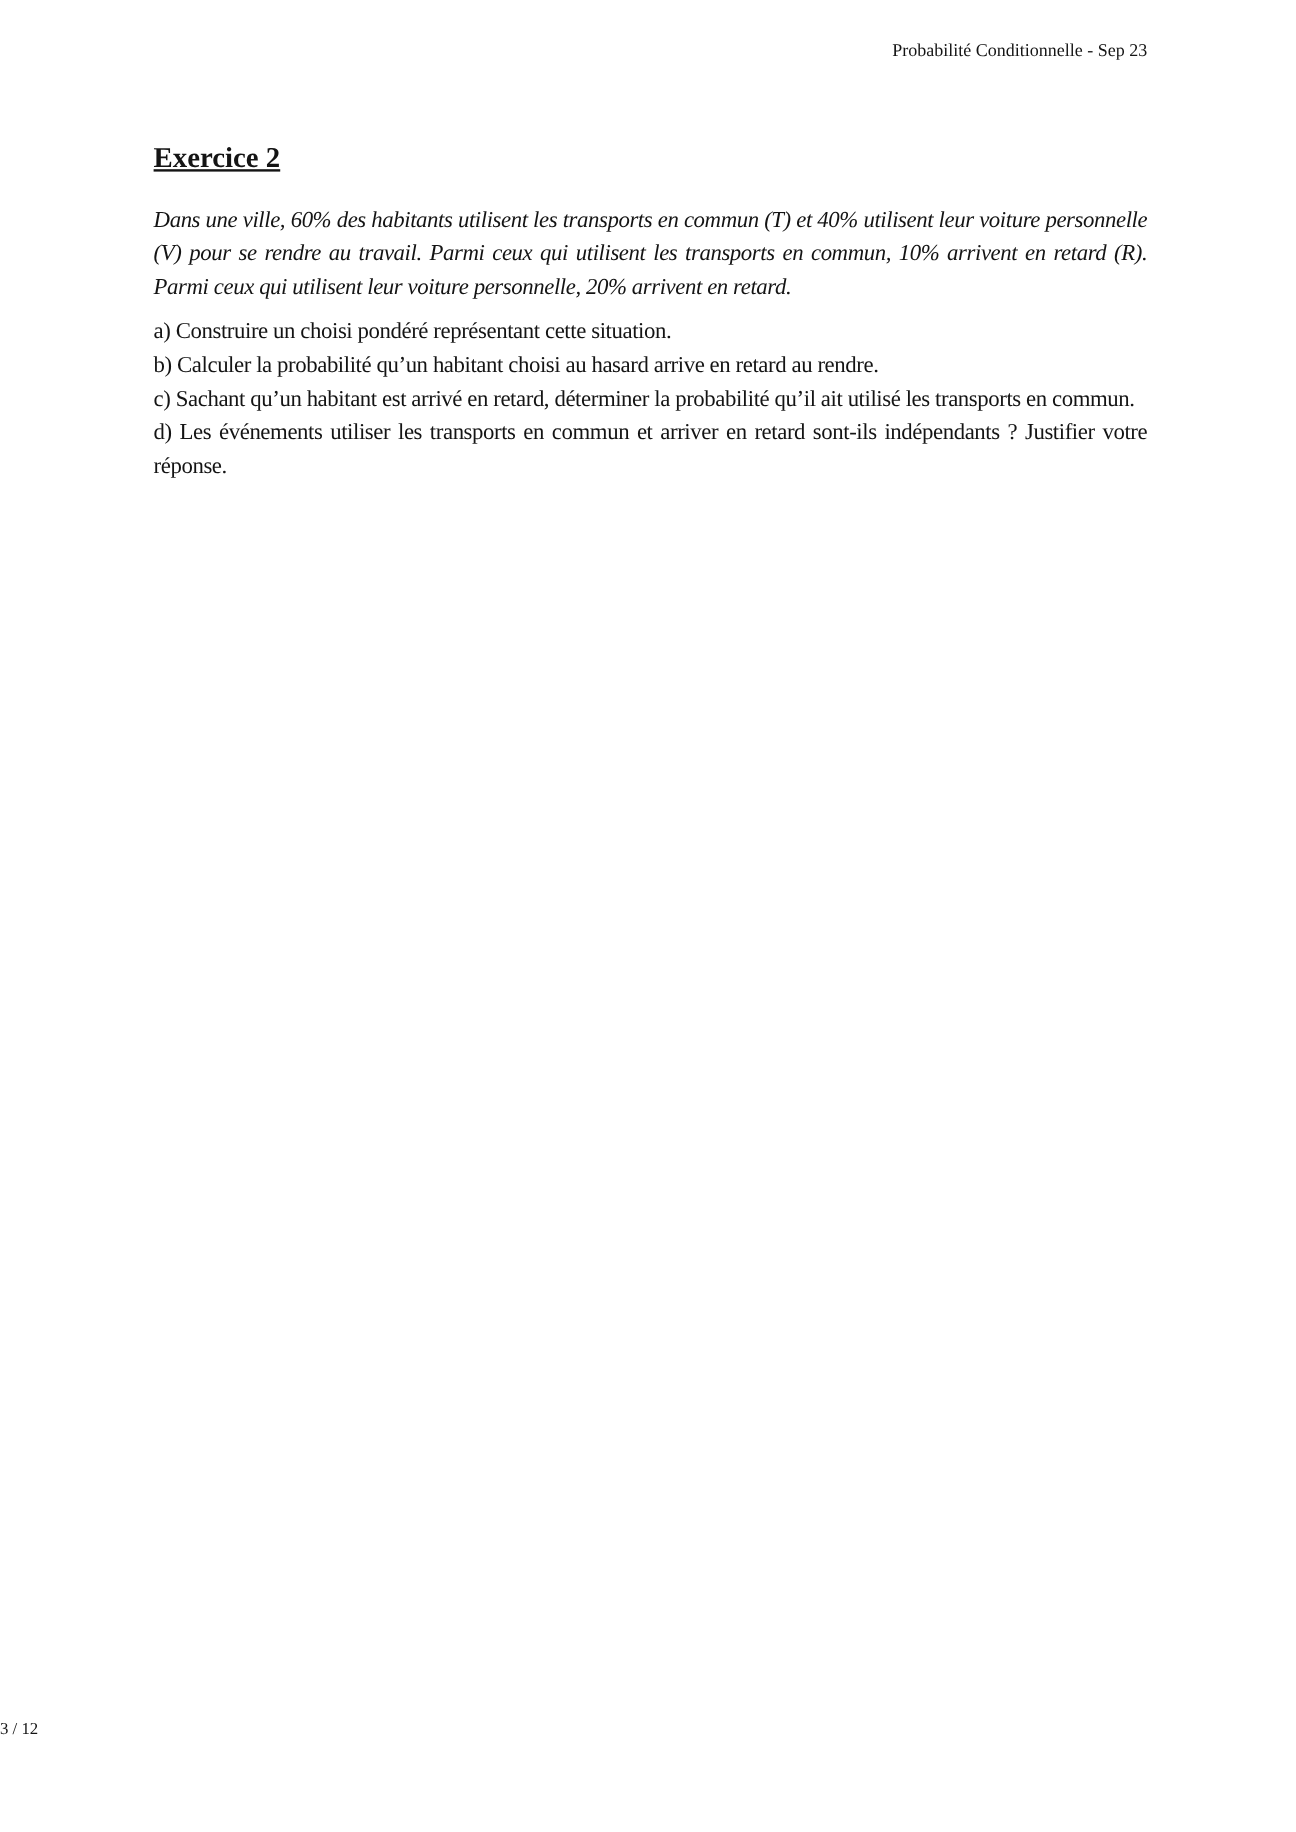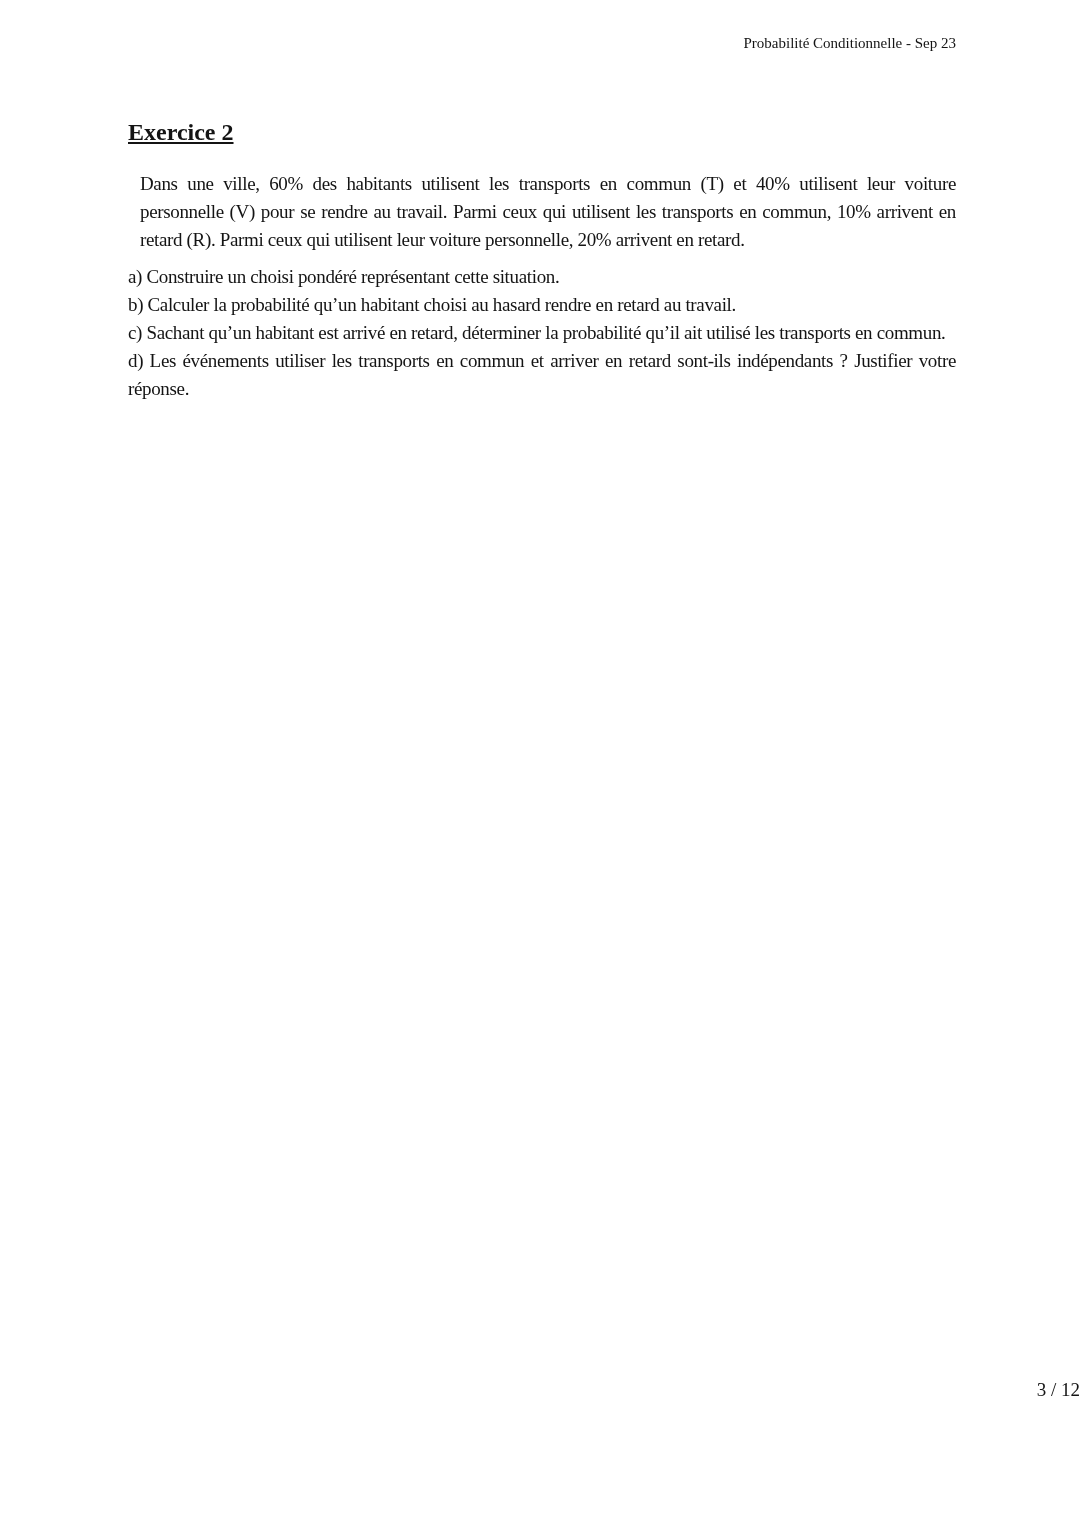--- a/index.html
+++ b/index.html
@@ -39,49 +39,50 @@
   .exercise-title {
     font-size: 24px;
     line-height: 30px;
     font-weight: bold;
     letter-spacing: 0;
     margin: 0 0 23px 0;
     text-decoration: underline;
   }
   .intro {
     text-align: justify;
-    margin: 0 0 9px 12px;
+    margin: 0 0 9px 0;
+    font-style: italic;
   }
   .question {
     text-align: justify;
     margin: 0;
   }
   .doc-footer {
     position: absolute;
-    top: 1377px;
+    top: 1429px;
     left: 0;
     width: 100%;
-    text-align: right;
-    font-size: 19px;
+    text-align: left;
+    font-size: 14px;
     line-height: 26px;
   }
 </style>
 </head>
 <body>
 
 <div class="page">
 
   <div class="doc-header">Probabilité Conditionnelle - Sep 23</div>
 
   <div class="content">
     <h1 class="exercise-title">Exercice 2</h1>
 
     <p class="intro">Dans une ville, 60% des habitants utilisent les transports en commun (T) et 40% utilisent leur voiture personnelle (V) pour se rendre au travail. Parmi ceux qui utilisent les transports en commun, 10% arrivent en retard (R). Parmi ceux qui utilisent leur voiture personnelle, 20% arrivent en retard.</p>
 
     <p class="question">a) Construire un choisi pondéré représentant cette situation.</p>
-    <p class="question">b) Calculer la probabilité qu’un habitant choisi au hasard rendre en retard au travail.</p>
+    <p class="question">b) Calculer la probabilité qu’un habitant choisi au hasard arrive en retard au rendre.</p>
     <p class="question">c) Sachant qu’un habitant est arrivé en retard, déterminer la probabilité qu’il ait utilisé les transports en commun.</p>
     <p class="question">d) Les événements utiliser les transports en commun et arriver en retard sont-ils indépendants ? Justifier votre réponse.</p>
   </div>
 
   <div class="doc-footer">3 / 12</div>
 
 </div>
 
 </body></html>

